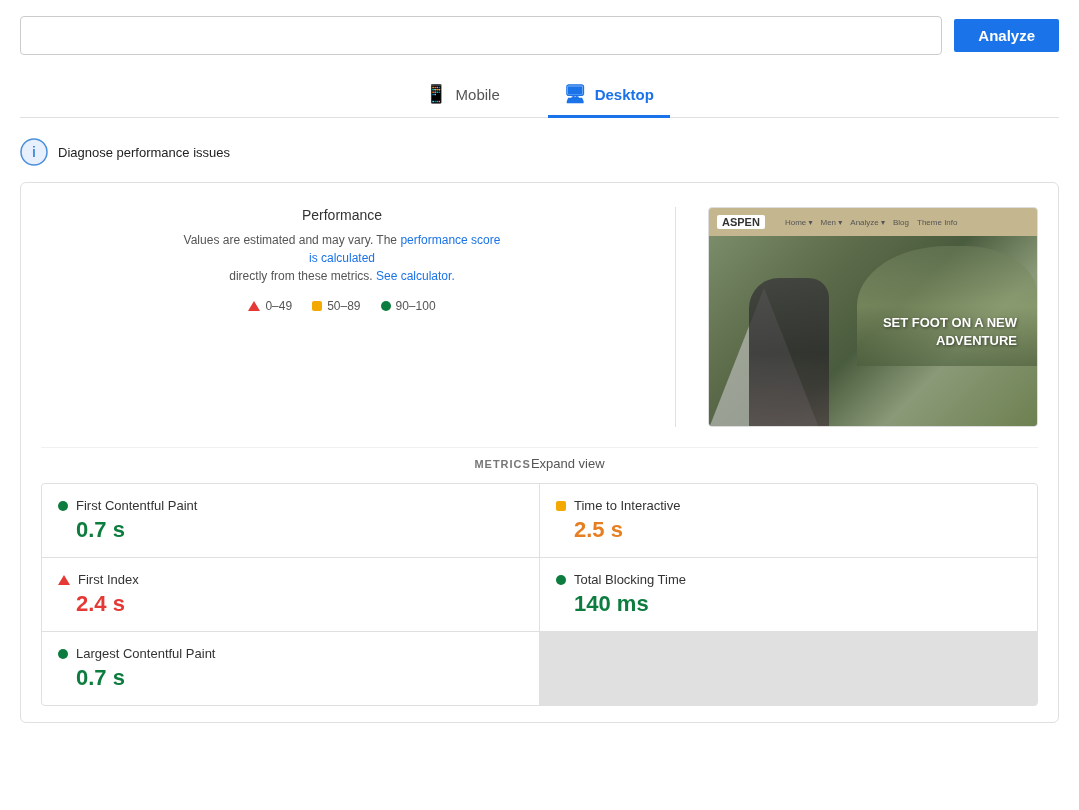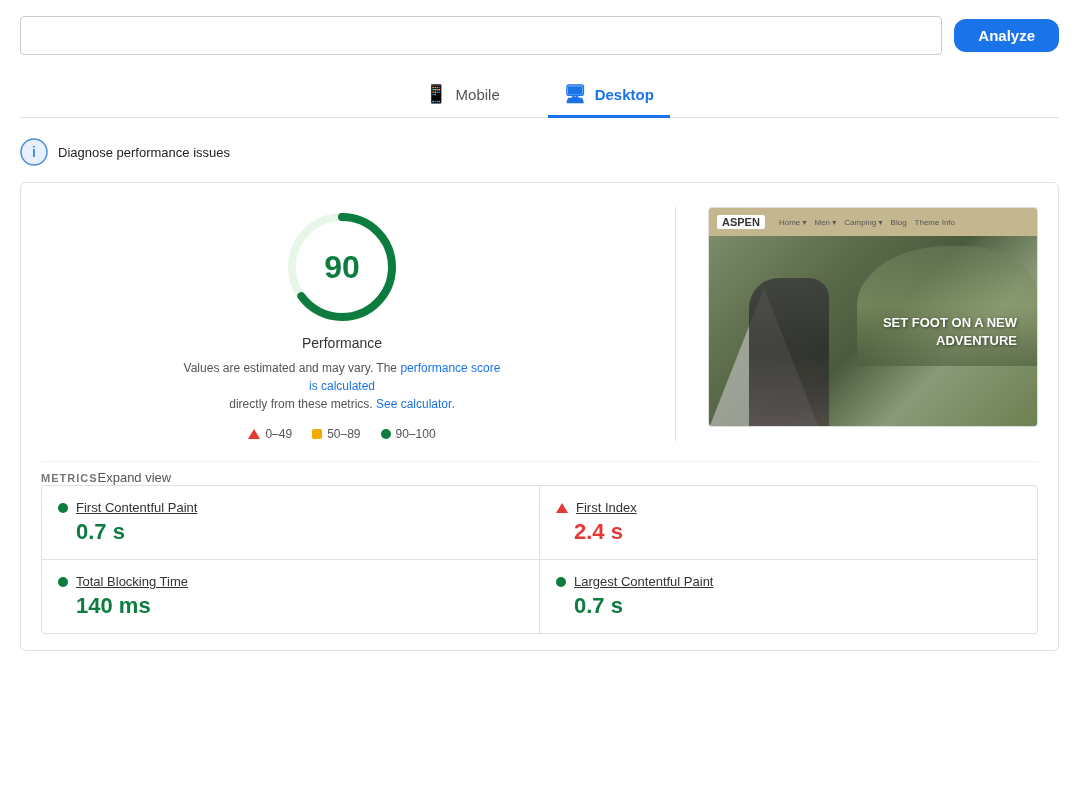--- a/index.html
+++ b/index.html
@@ -24,21 +24,21 @@
       border-radius: 4px;
       padding: 10px 14px;
       font-size: 15px;
       color: #333;
       outline: none;
     }
     .analyze-btn {
       background: #1a73e8;
       color: #fff;
       border: none;
-      border-radius: 12px;
+      border-radius: 2px;
       padding: 8px 24px;
       font-size: 15px;
       font-weight: 600;
       cursor: pointer;
       white-space: nowrap;
     }
 
     
     .tabs-row {
       display: flex;
@@ -199,21 +199,21 @@
       background: #f5f5f5;
       position: relative;
     }
     
     .screenshot-header {
       background: #c4b68f;
       height: 28px;
       display: flex;
       align-items: center;
       padding: 0 8px;
-      gap: 6px;
+      gap: 12px;
     }
     .screenshot-logo {
       font-size: 11px;
       font-weight: 700;
       color: #333;
       background: #fff;
       padding: 1px 5px;
       border-radius: 2px;
     }
     .screenshot-nav {
@@ -245,21 +245,22 @@
       font-weight: 700;
       text-align: right;
       text-shadow: 1px 1px 3px rgba(0,0,0,0.5);
       line-height: 1.4;
     }
 
     
     .metrics-header {
       display: flex;
       align-items: center;
-      justify-content: flex-start;
+      justify-content: center;
+      margin-bottom: 12px;
       padding-top: 8px;
       border-top: 1px solid #f0f0f0;
     }
     .metrics-label {
       font-size: 11px;
       font-weight: 700;
       color: #777;
       letter-spacing: 1px;
       text-transform: uppercase;
     }
@@ -283,21 +284,20 @@
     }
     .metric-cell {
       background: #fff;
       padding: 14px 16px;
     }
     .metric-name-row {
       display: flex;
       align-items: center;
       gap: 8px;
       margin-bottom: 4px;
-      text-decoration: underline;
     }
     .metric-dot {
       width: 10px;
       height: 10px;
       border-radius: 50%;
       flex-shrink: 0;
     }
     .metric-triangle {
       width: 0;
       height: 0;
@@ -352,29 +352,20 @@
   </svg>
   <span class="diagnose-text">Diagnose performance issues</span>
 </div>
 
 <div class="main-card">
 
   <div class="perf-section">
 
     <div class="perf-left">
 
-      <div class="gauge-wrapper">
-        <svg class="gauge-svg" viewBox="0 0 120 120">
-
-          <circle cx="60" cy="60" r="50" fill="none" stroke="#e8f5e9" stroke-width="8"></circle>
-
-          <circle cx="60" cy="60" r="50" fill="none" stroke="#0c7c3f" stroke-width="8" stroke-dasharray="282.74 314.16" stroke-dashoffset="78.54" stroke-linecap="round" transform="rotate(-90 60 60)"></circle>
-        </svg>
-        <span class="gauge-score">90</span>
-      </div>
 
       <div class="perf-label">Performance</div>
 
       <div class="perf-desc">
         <span>Values are estimated and may vary. The</span>
         <a href="#"> <span>performance score is calculated</span></a>
         <br>
         <span>directly from these metrics.</span>
         <a href="#"> <span>See calculator.</span></a>
       </div>
@@ -397,21 +388,21 @@
 
     <div class="perf-divider"></div>
 
     <div class="perf-right">
       <div class="screenshot-preview">
         <div class="screenshot-header">
           <span class="screenshot-logo">ASPEN</span>
           <div class="screenshot-nav">
             <span>Home ▾</span>
             <span>Men ▾</span>
-            <span>Camping ▾</span>
+            <span>Analyze ▾</span>
             <span>Blog</span>
             <span>Theme Info</span>
           </div>
         </div>
         <div class="screenshot-hero">
           <div class="hero-bg"></div>
 
           <div style="position:absolute;bottom:0;left:0;width:110px;height:160px;overflow:hidden;">
             <svg viewBox="0 0 110 160" style="width:100%;height:100%;">
               <polygon points="0,160 55,20 110,160" fill="rgba(200,200,200,0.6)"></polygon>
@@ -435,20 +426,27 @@
   <div class="metrics-grid">
 
     <div class="metric-cell">
       <div class="metric-name-row">
         <div class="metric-dot" style="background:#0c7c3f;"></div>
         <span class="metric-name">First Contentful Paint</span>
       </div>
       <div class="metric-value green">0.7 s</div>
     </div>
 
+    <div class="metric-cell">
+      <div class="metric-name-row">
+        <div class="metric-square"></div>
+        <span class="metric-name">Time to Interactive</span>
+      </div>
+      <div class="metric-value orange">2.5 s</div>
+    </div>
 
     <div class="metric-cell">
       <div class="metric-name-row">
         <div class="metric-triangle"></div>
         <span class="metric-name">First Index</span>
       </div>
       <div class="metric-value red">2.4 s</div>
     </div>
 
     <div class="metric-cell">

